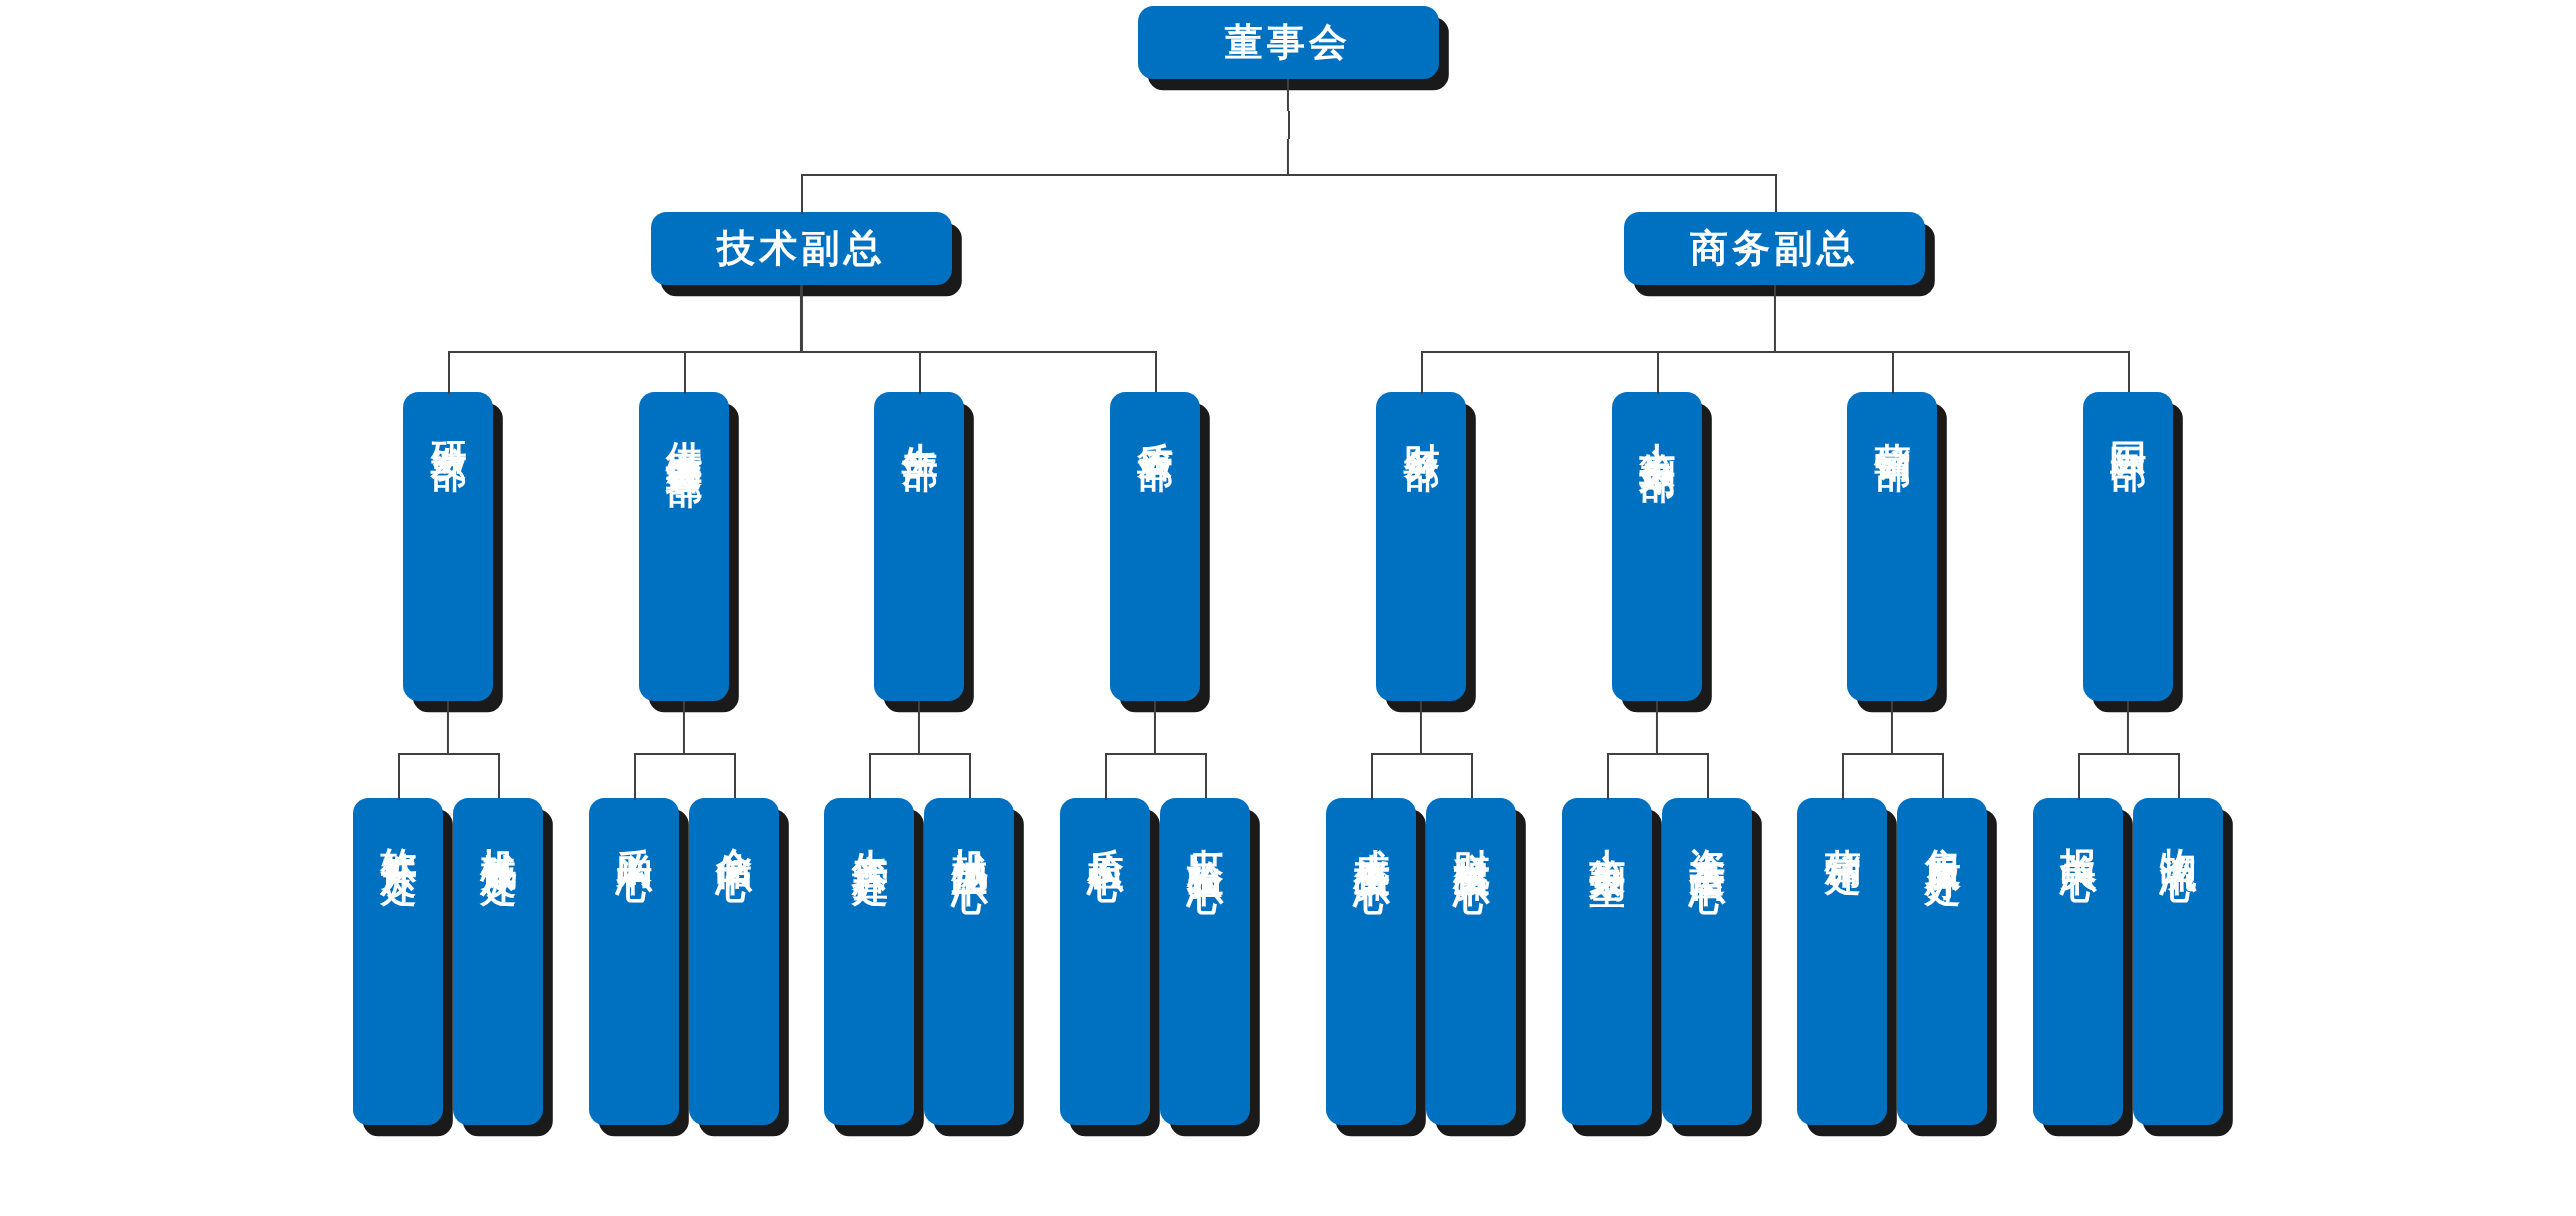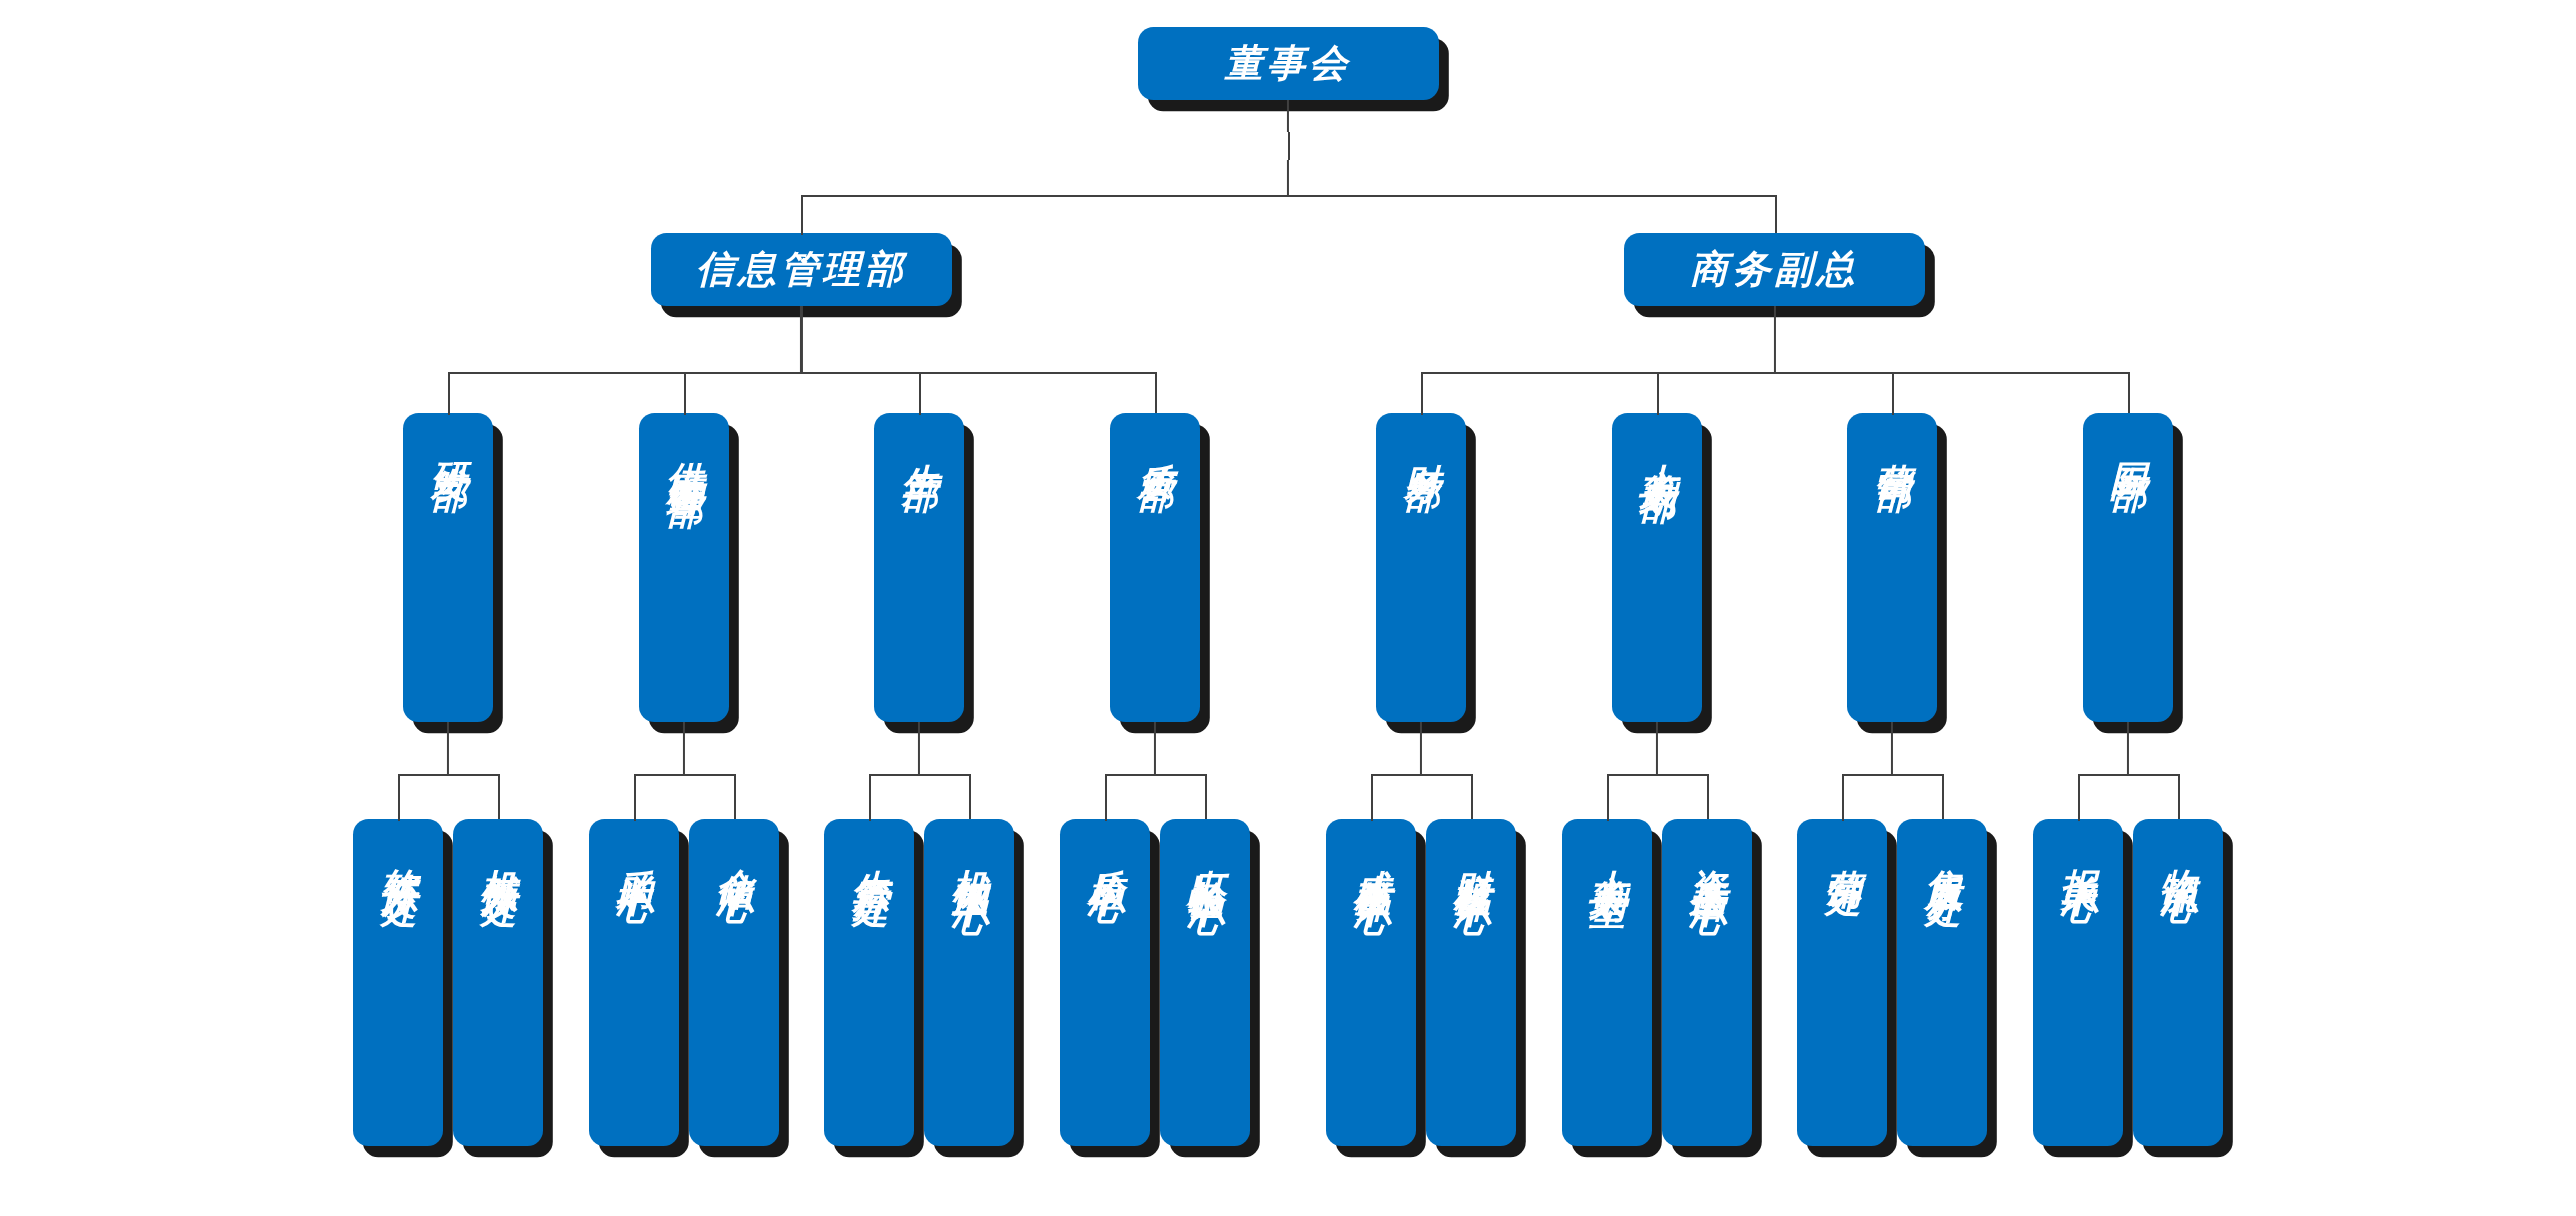--- a/index.html
+++ b/index.html
@@ -10,21 +10,21 @@
     background: var(--bg, #ffffff);
     overflow: hidden;
     font-family: "DejaVu Sans", "Liberation Sans", sans-serif;
     --blue: #0070c0;
     --shadow: #1a1a1a;
     --line: #404040;
     --text: #ffffff;
     --bg: #ffffff;
   }
 
-  .tree { padding-top: 27px; width: 100%; font-style: italic; }
+  .tree { padding-top: 6px; width: 100%; }
 
   
   .tree ul {
     list-style: none;
     margin: 0;
     padding: var(--stub) 0 0 0;
     display: flex;
     justify-content: center;
     align-items: flex-start;
     position: relative;
@@ -116,21 +116,21 @@
   <ul class="l0">
     <li>
       <div class="hbox">董事会</div>
 
       <ul class="l1">
         <li>
 
           <ul class="l2">
 
             <li>
-              <div class="hbox">信息管理部</div>
+              <div class="hbox">技术副总</div>
               <ul class="l3">
 
                 <li>
                   <div class="vbox dept">研发部</div>
                   <ul class="l4">
                     <li>
                         <div class="vbox leaf">软件开发处</div>
                       </li>
                     <li>
                         <div class="vbox leaf">机械开发处</div>

